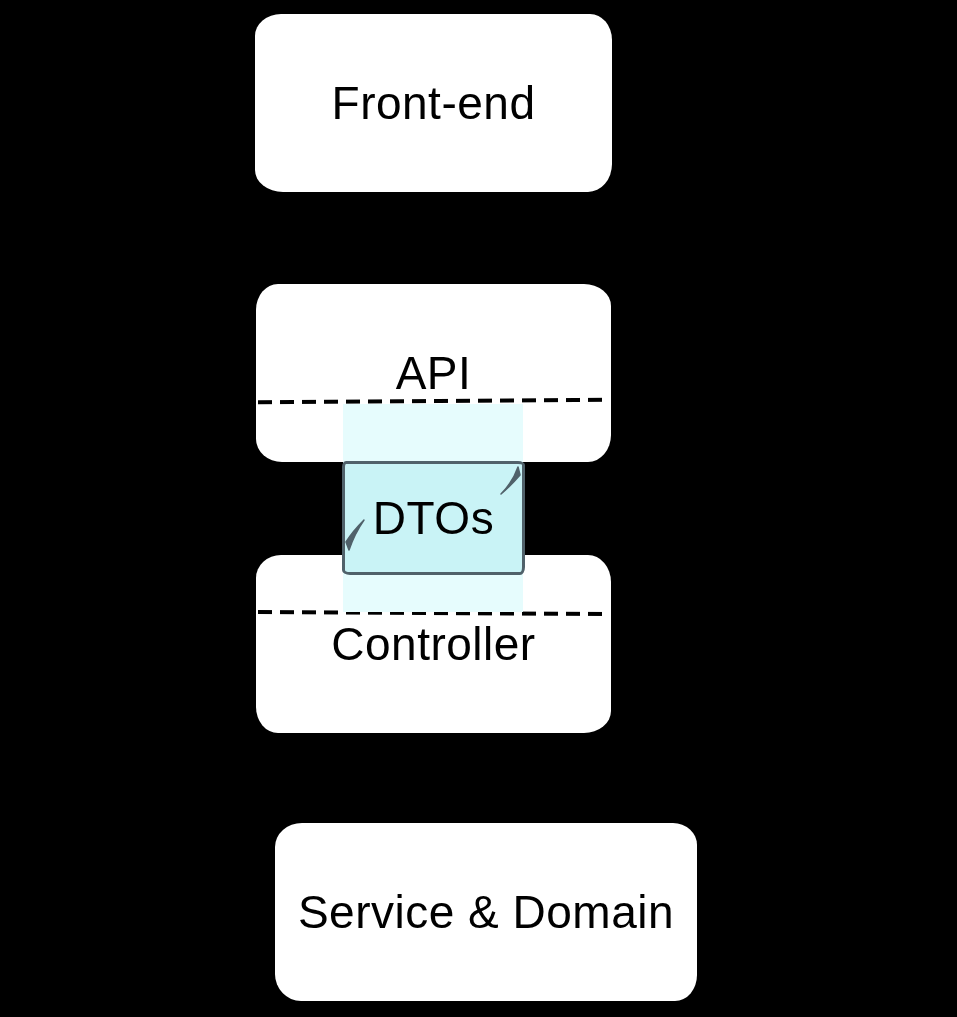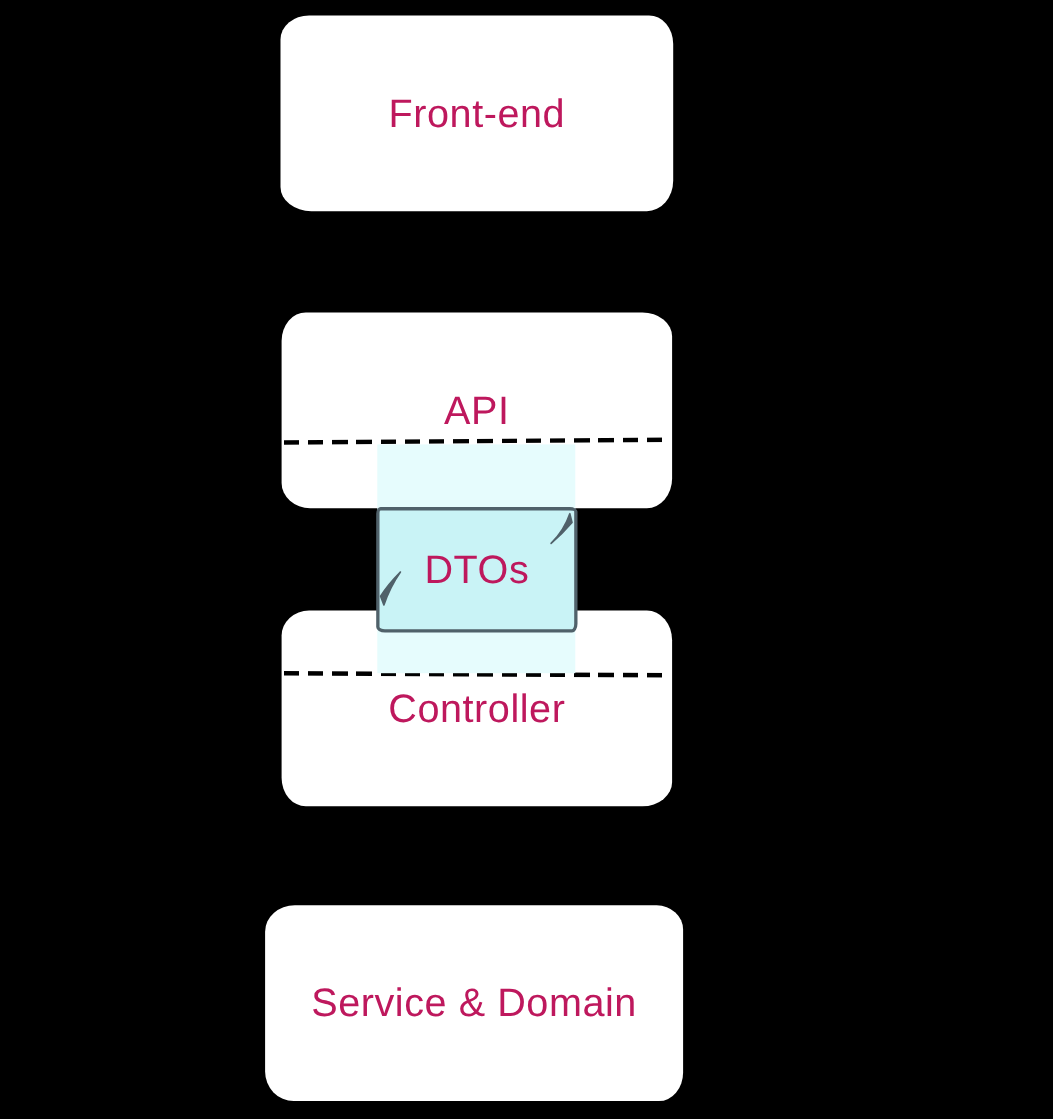--- a/index.html
+++ b/index.html
@@ -23,31 +23,31 @@
     justify-content: center;
     z-index: 1;
   }
   
   .node.r1 { border-radius: 26px 22px 24px 28px / 22px 26px 28px 22px; }
   .node.r2 { border-radius: 22px 27px 23px 26px / 26px 22px 27px 23px; align-items: center; }
   .node.r3 { border-radius: 25px 23px 27px 22px / 23px 27px 22px 26px; }
   .node.r4 { border-radius: 27px 24px 22px 26px / 24px 22px 26px 27px; }
 
   .node-label {
-    font-size: 36px;
+    font-size: 46px;
     line-height: 1;
-    color: #be185d;
+    color: #000000;
     letter-spacing: 0.5px;
     white-space: nowrap;
   }
 
   .box-front-end  { left: 255px; top: 14px;  width: 357px; height: 178px; }
   .box-api        { left: 256px; top: 284px; width: 355px; height: 178px; }
   .box-controller { left: 256px; top: 555px; width: 355px; height: 178px; }
-  .box-service    { left: 241px; top: 823px; width: 380px; height: 178px; }
+  .box-service    { left: 275px; top: 823px; width: 422px; height: 178px; }
 
   .dashed-divider {
     position: absolute;
     left: 2px;
     right: 2px;
     height: 4px;
     background: repeating-linear-gradient(to right, #000 0 14px, transparent 14px 22px);
     z-index: 4;
   }
   .box-api .dashed-divider        { top: 115px; transform: rotate(-0.4deg); }

